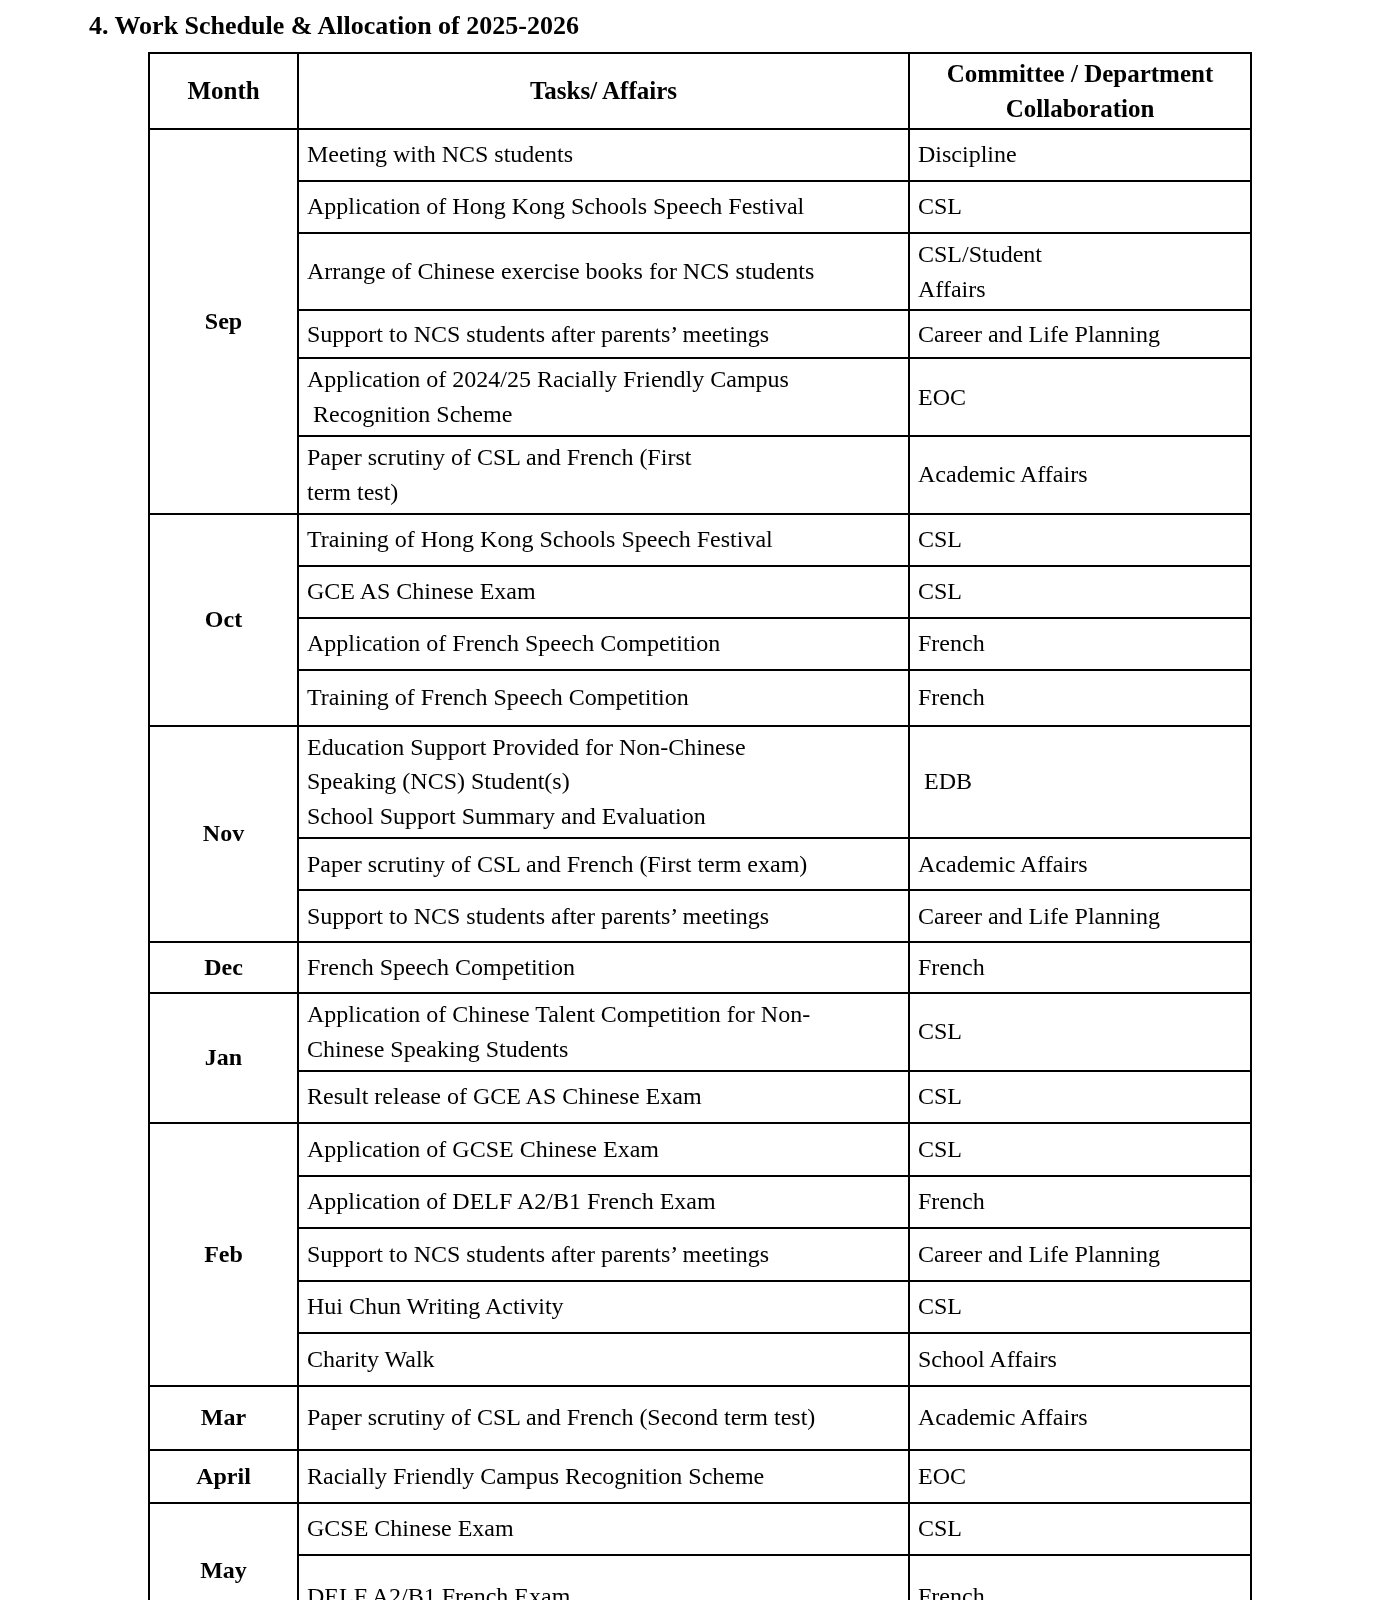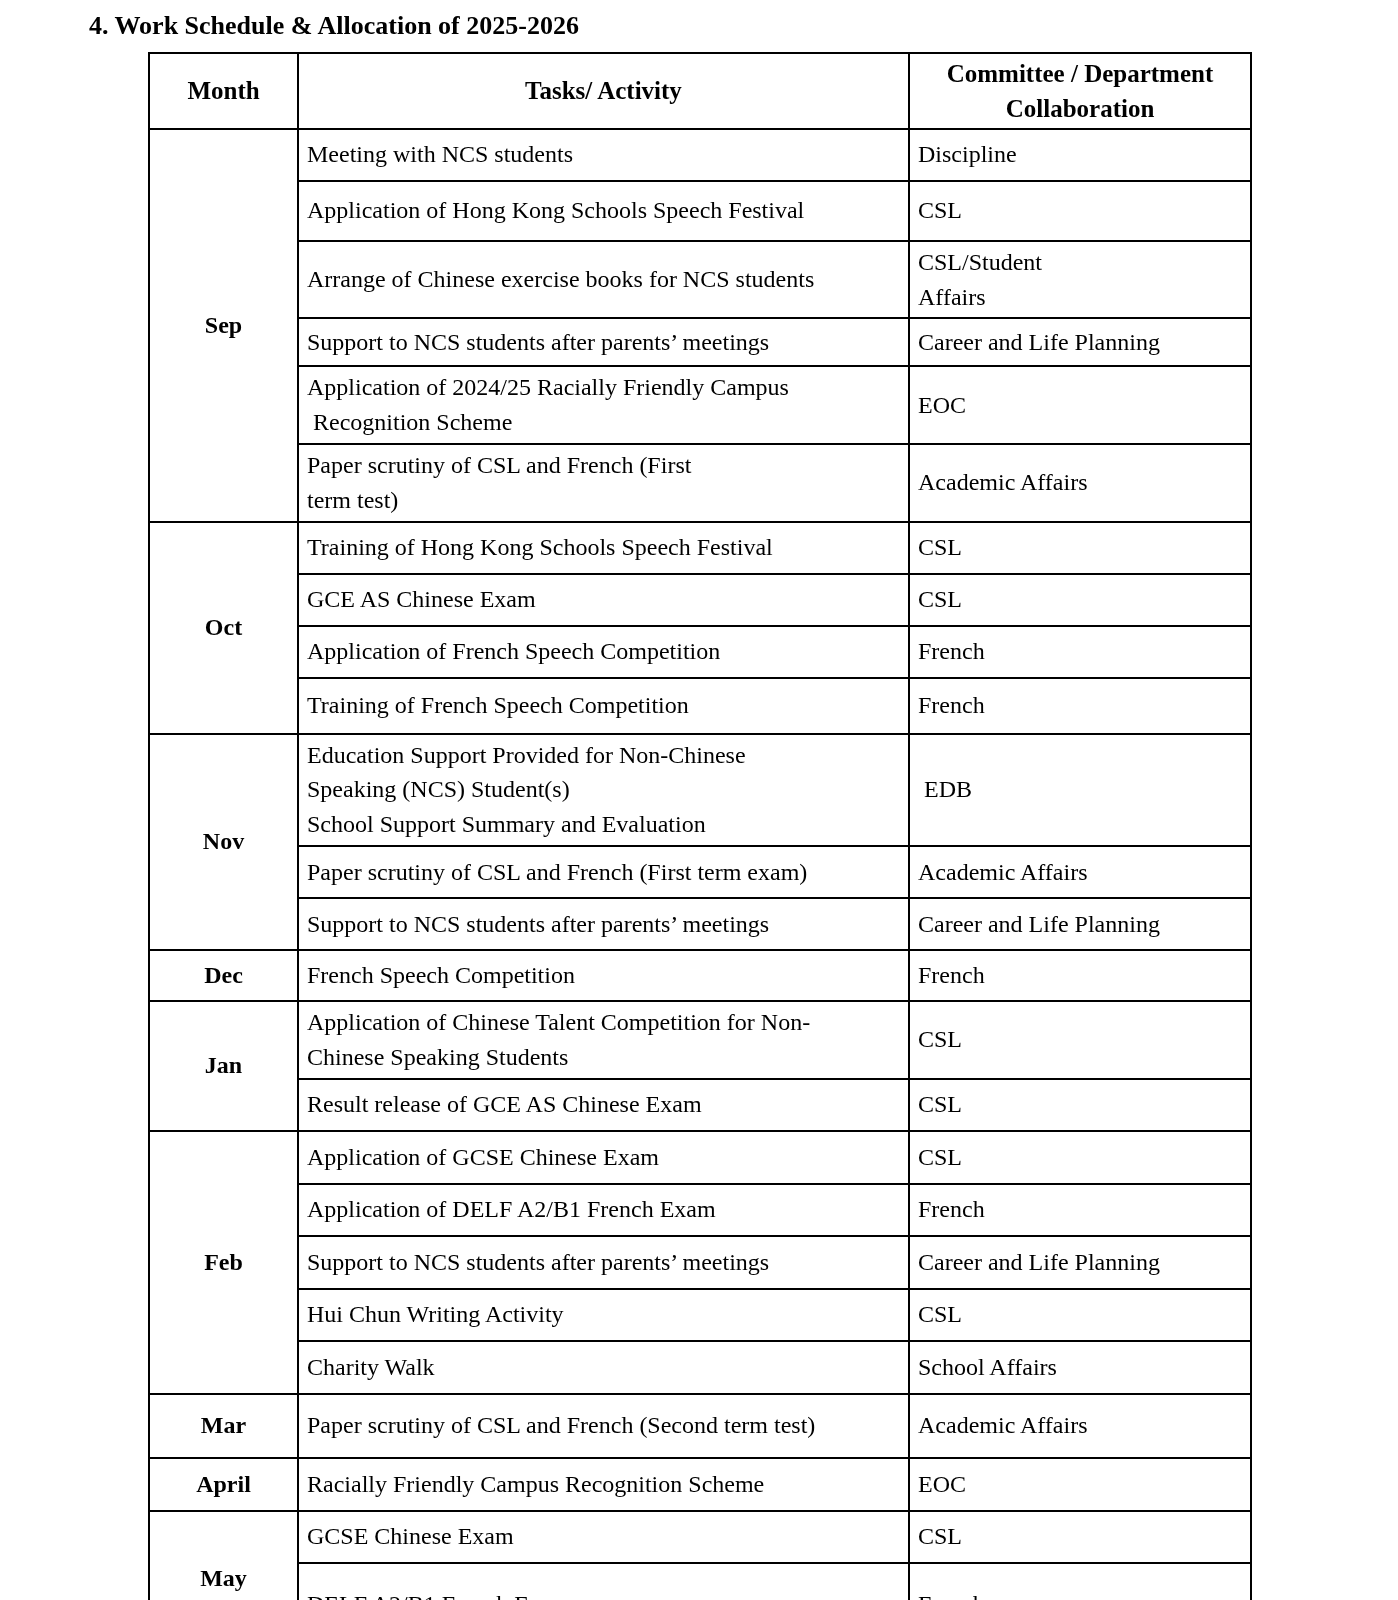--- a/index.html
+++ b/index.html
@@ -70,32 +70,32 @@
 
   <table class="schedule">
     <colgroup>
       <col class="c-month">
       <col class="c-task">
       <col class="c-committee">
     </colgroup>
     <thead>
       <tr style="height:74px">
         <th>Month</th>
-        <th>Tasks/ Activity</th>
+        <th>Tasks/ Affairs</th>
         <th>Committee / Department Collaboration</th>
       </tr>
     </thead>
     <tbody>
 
       <tr style="height:52px">
         <td class="month" rowspan="6">Sep</td>
         <td class="task">Meeting with NCS students</td>
         <td class="committee">Discipline</td>
       </tr>
-      <tr style="height:60px">
+      <tr style="height:52px">
         <td class="task">Application of Hong Kong Schools Speech Festival</td>
         <td class="committee">CSL</td>
       </tr>
       <tr style="height:71px">
         <td class="task">Arrange of Chinese exercise books for NCS students</td>
         <td class="committee">CSL/Student
 Affairs</td>
       </tr>
       <tr style="height:48px">
         <td class="task">Support to NCS students after parents’ meetings</td>

